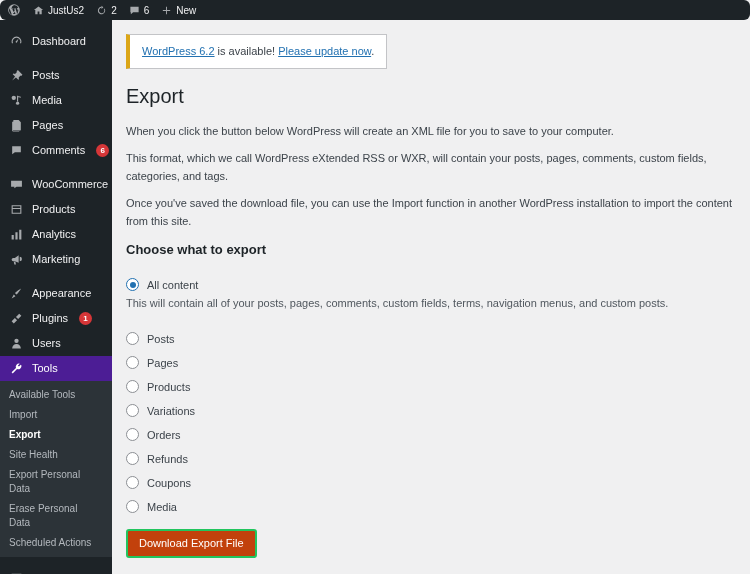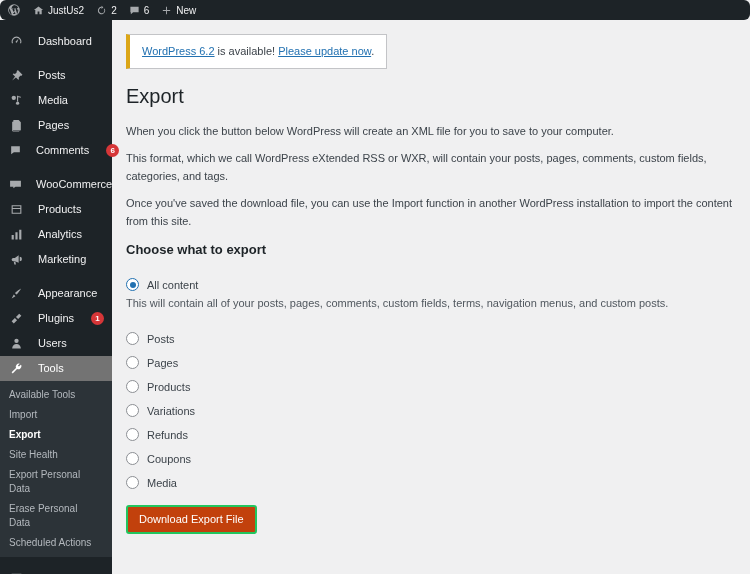--- a/index.html
+++ b/index.html
@@ -27,26 +27,26 @@
   .ico { display: inline-block; line-height: 0; }
   .ico svg { display: block; fill: #a7aaad; }
 
   
   .sidebar {
     position: absolute; top: 20px; left: 0; width: 112px; bottom: 0;
     background: #1d2327; z-index: 20;
   }
   .menu-item {
     position: relative; display: flex; align-items: center;
-    height: 25px; padding-left: 9px; gap: 14px;
+    height: 25px; padding-left: 9px; gap: 8px;
     color: #f0f0f1; font-size: 11px; line-height: 1;
   }
   .menu-item .mi-icon { width: 15px; display: flex; align-items: center; justify-content: center; }
   .menu-item .mi-icon svg { fill: #a7aaad; display: block; }
-  .menu-item.active { background: #737373; color: #fff; font-weight: normal; text-align: center; }
+  .menu-item.active { background: #4c1d95; color: #fff; font-weight: normal; text-align: center; }
   .menu-item.active .mi-icon svg { fill: #fff; }
   .menu-item.active::after {
     content: ""; position: absolute; right: -8px; top: 50%;
     margin-top: -8px; width: 0; height: 0;
     border-top: 8px solid transparent; border-bottom: 8px solid transparent;
     border-left: 8px solid #f0f0f1;
   }
   .menu-sep { height: 9px; }
   .badge {
     display: inline-flex; align-items: center; justify-content: center;
@@ -354,20 +354,24 @@
     <div class="radio-row">
       <span class="radio"></span>
       <span class="radio-label">Products</span>
     </div>
     <div class="radio-row">
       <span class="radio"></span>
       <span class="radio-label">Variations</span>
     </div>
     <div class="radio-row">
       <span class="radio"></span>
+      <span class="radio-label">Orders</span>
+    </div>
+    <div class="radio-row">
+      <span class="radio"></span>
       <span class="radio-label">Refunds</span>
     </div>
     <div class="radio-row">
       <span class="radio"></span>
       <span class="radio-label">Coupons</span>
     </div>
     <div class="radio-row">
       <span class="radio"></span>
       <span class="radio-label">Media</span>
     </div>

